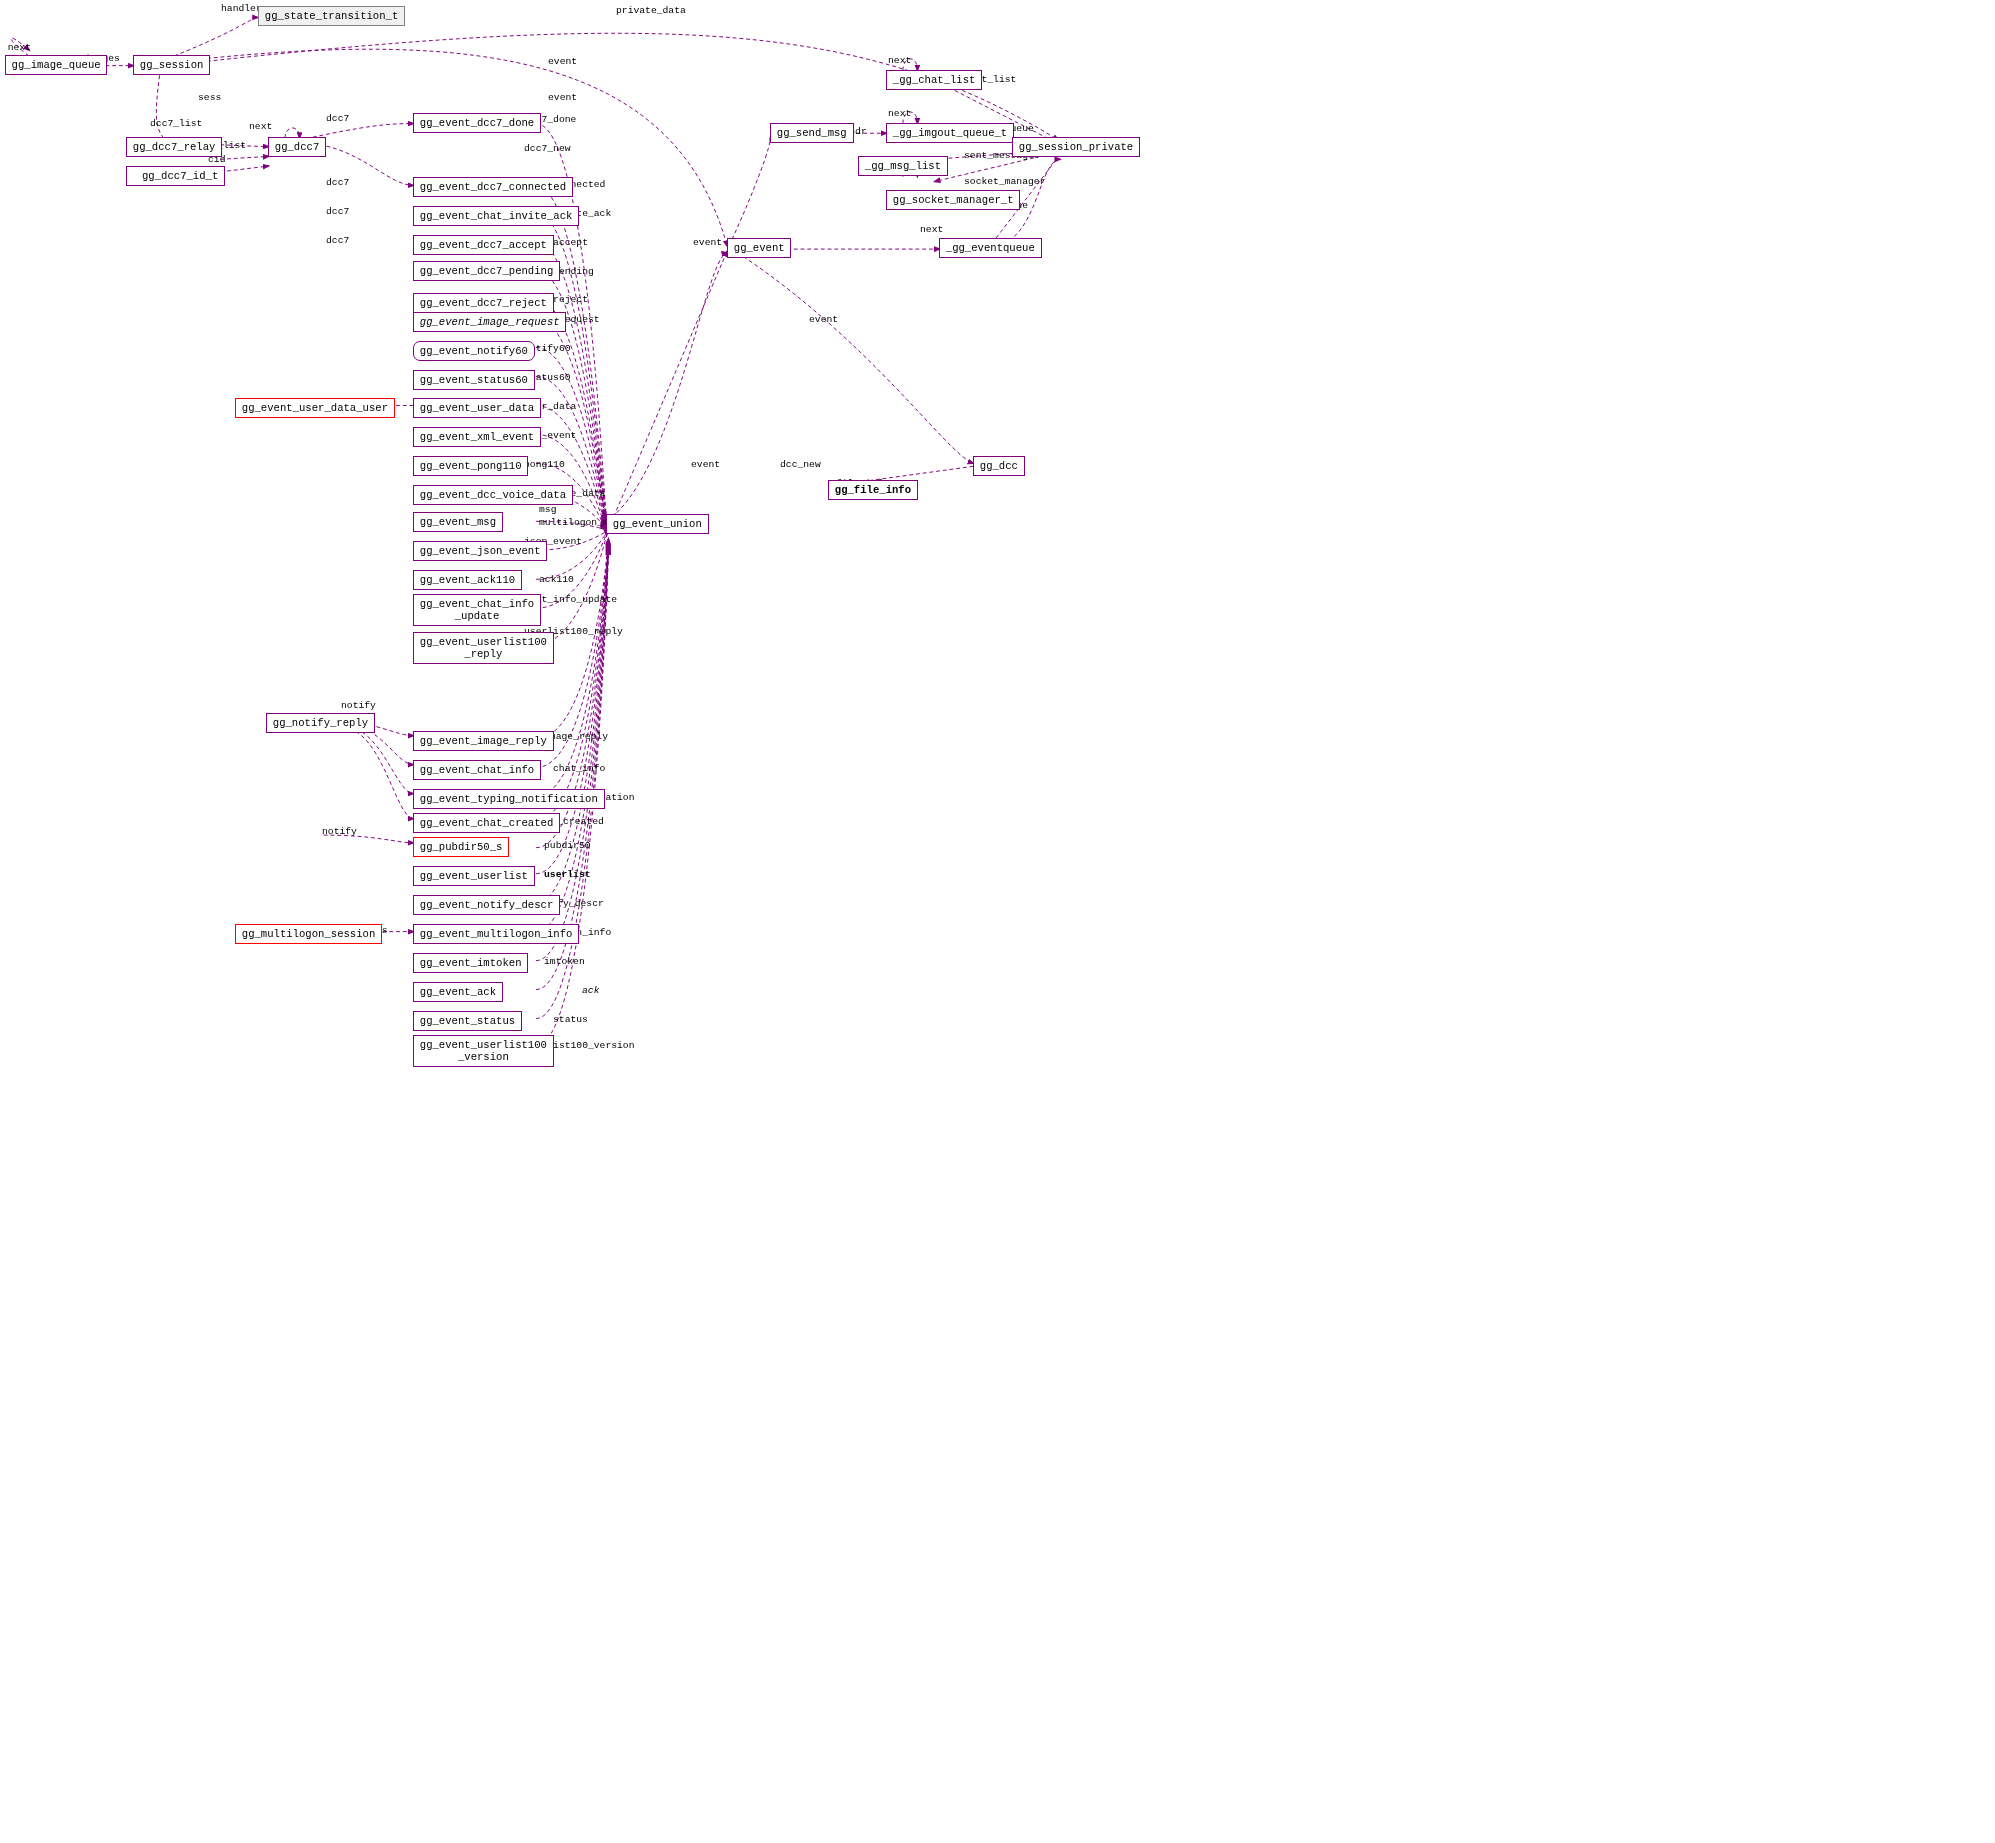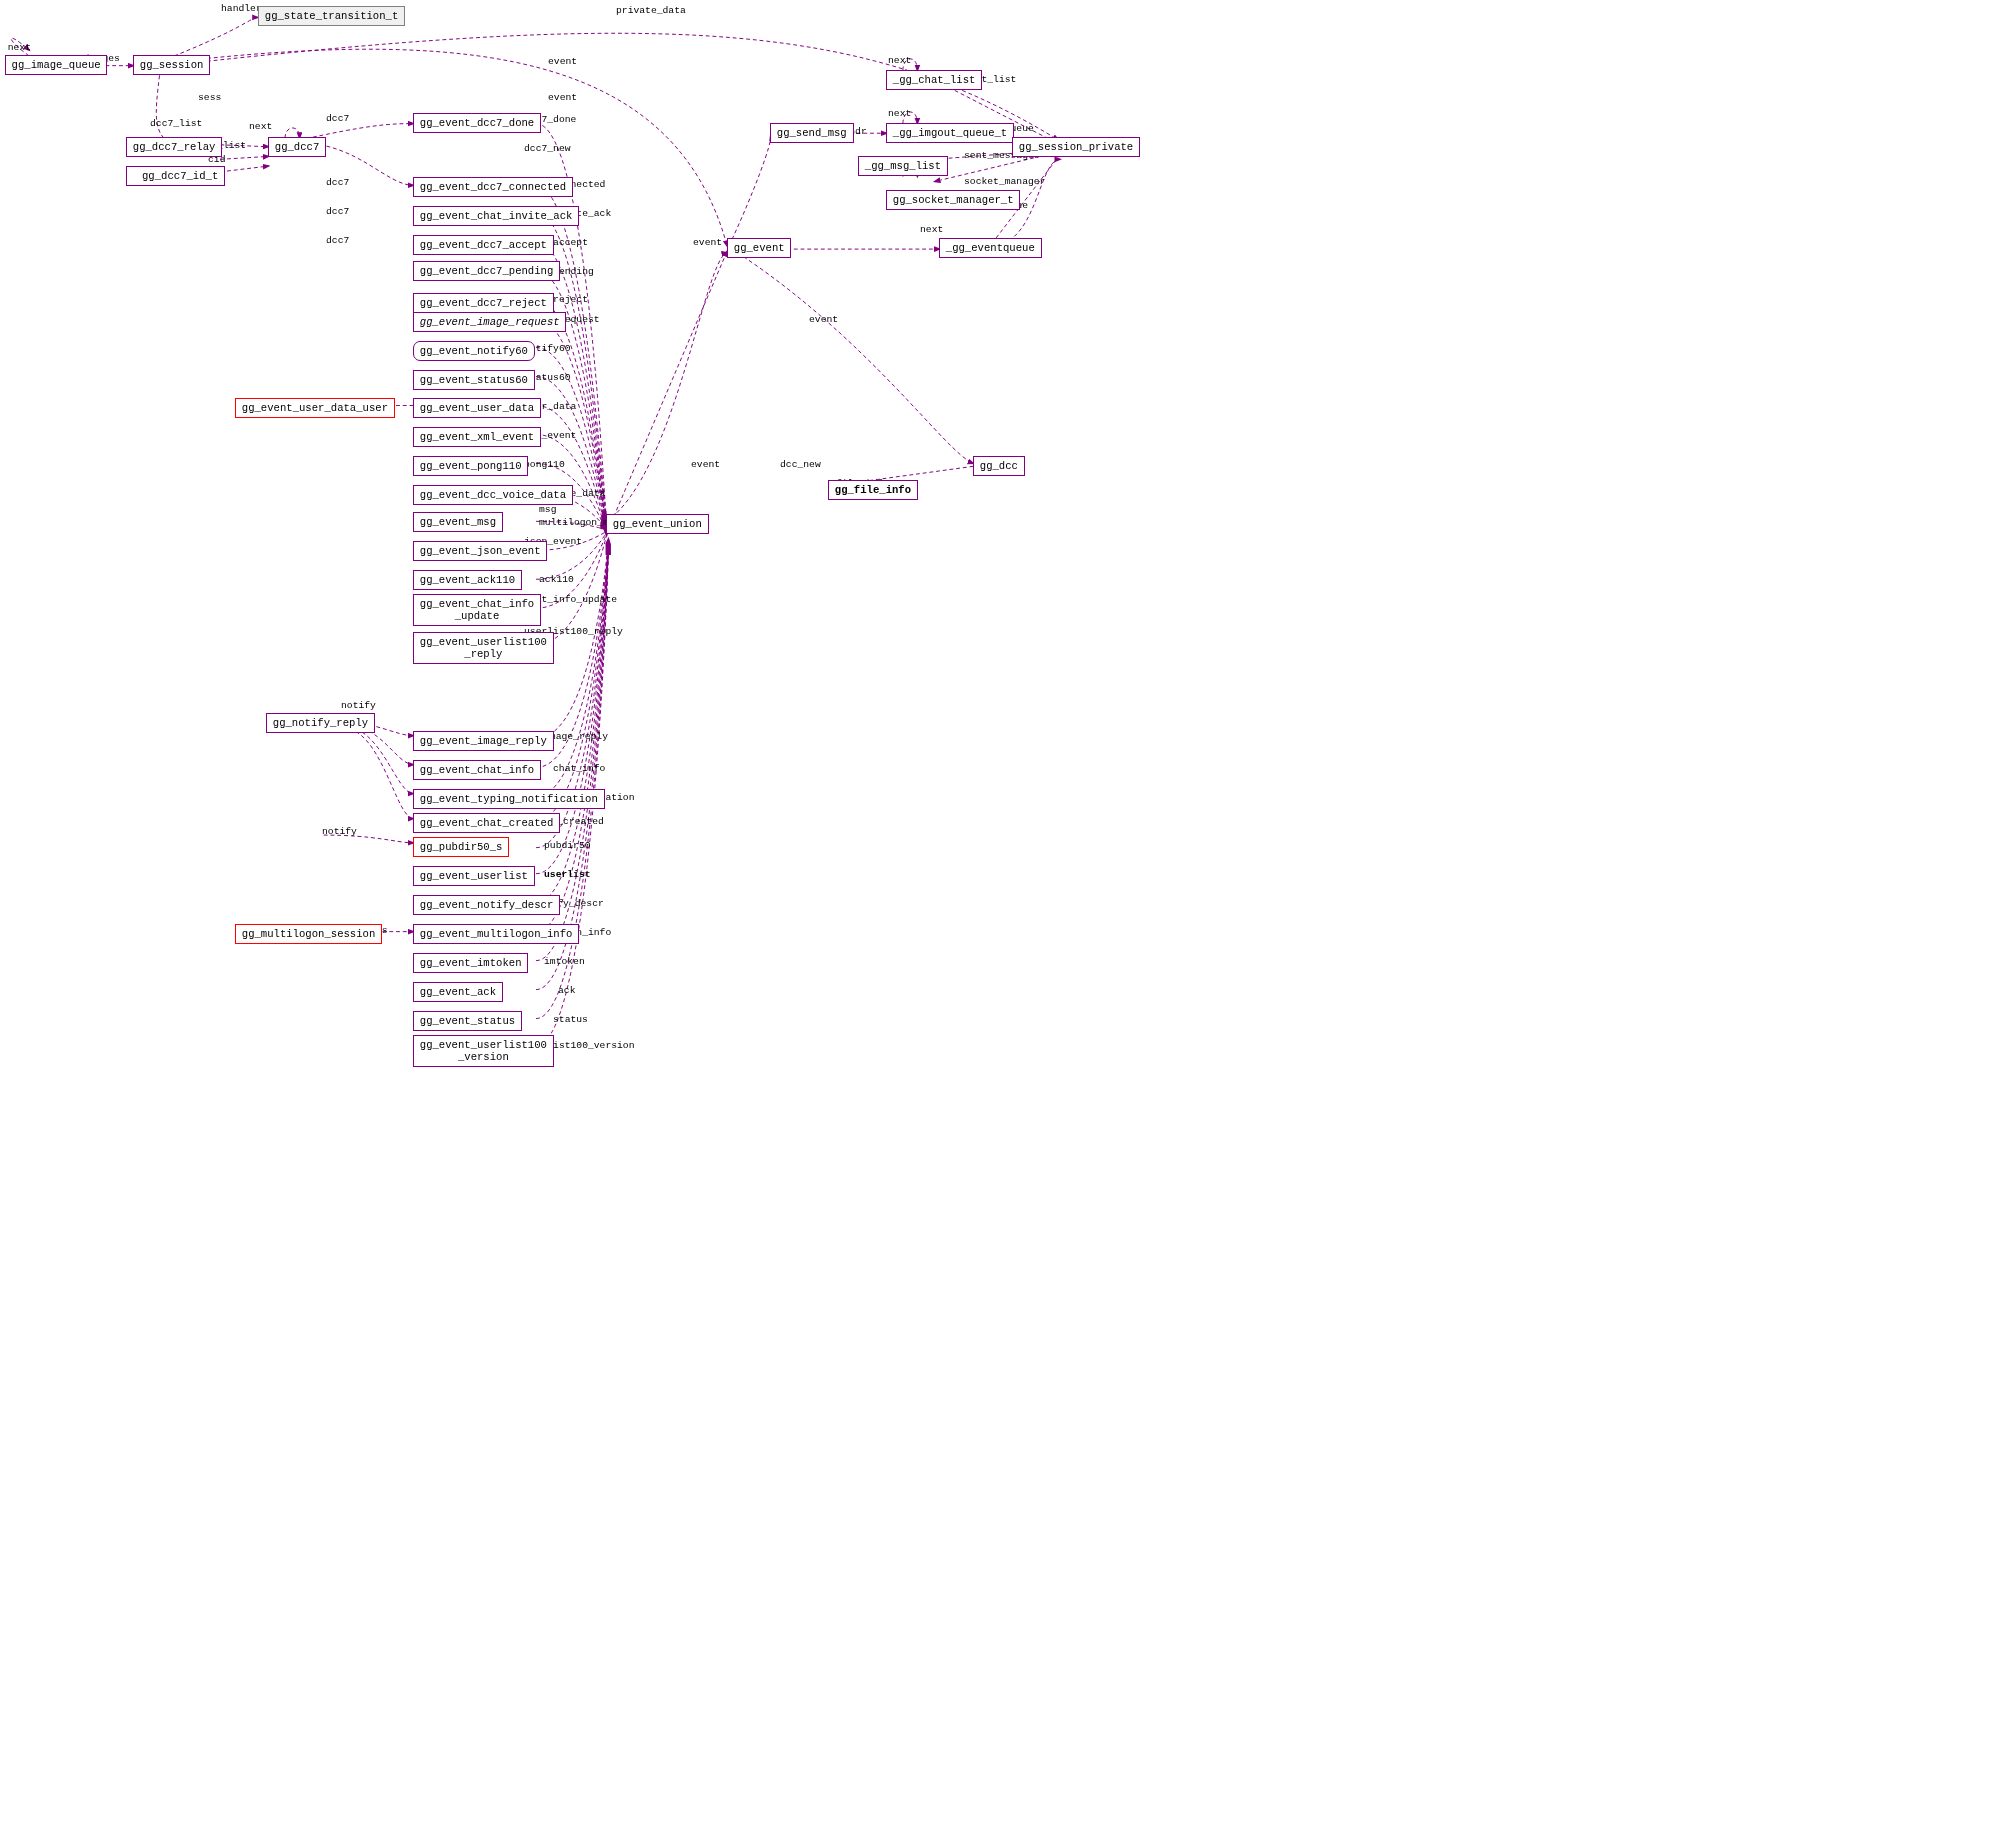--- a/index.html
+++ b/index.html
@@ -203,21 +203,21 @@
   <div class="edge-label" style="left:544px; top:731px;">image_reply</div>
   <div class="edge-label" style="left:553px; top:763px;">chat_info</div>
   <div class="edge-label" style="left:524px; top:792px;">typing_notification</div>
   <div class="edge-label" style="left:534px; top:816px;">chat_created</div>
   <div class="edge-label" style="left:544px; top:840px;">pubdir50</div>
   <div class="edge-label" style="left:544px; top:869px;font-weight:bold;">userlist</div>
   <div class="edge-label" style="left:534px; top:898px;">notify_descr</div>
   <div class="edge-label" style="left:341px; top:925px;">sessions</div>
   <div class="edge-label" style="left:524px; top:927px;">multilogon_info</div>
   <div class="edge-label" style="left:544px; top:956px;">imtoken</div>
-  <div class="edge-label" style="left:558px; top:985px;">ack</div>
+  <div class="edge-label" style="left:582px; top:985px;font-style:italic;">ack</div>
   <div class="edge-label" style="left:553px; top:1014px;">status</div>
   <div class="edge-label" style="left:524px; top:1040px;">userlist100_version</div>
   <div class="edge-label" style="left:616px; top:4.8px;">private_data</div>
   <div class="edge-label" style="left:826px; top:126px;">msg_hdr</div>
   <div class="edge-label" style="left:888px; top:55px;">next</div>
   <div class="edge-label" style="left:964px; top:74px;">chat_list</div>
   <div class="edge-label" style="left:888px; top:108px;">next</div>
   <div class="edge-label" style="left:964px; top:123px;">imgout_queue</div>
   <div class="edge-label" style="left:964px; top:150px;">sent_messages</div>
   <div class="edge-label" style="left:964px; top:176px;">socket_manager</div>

